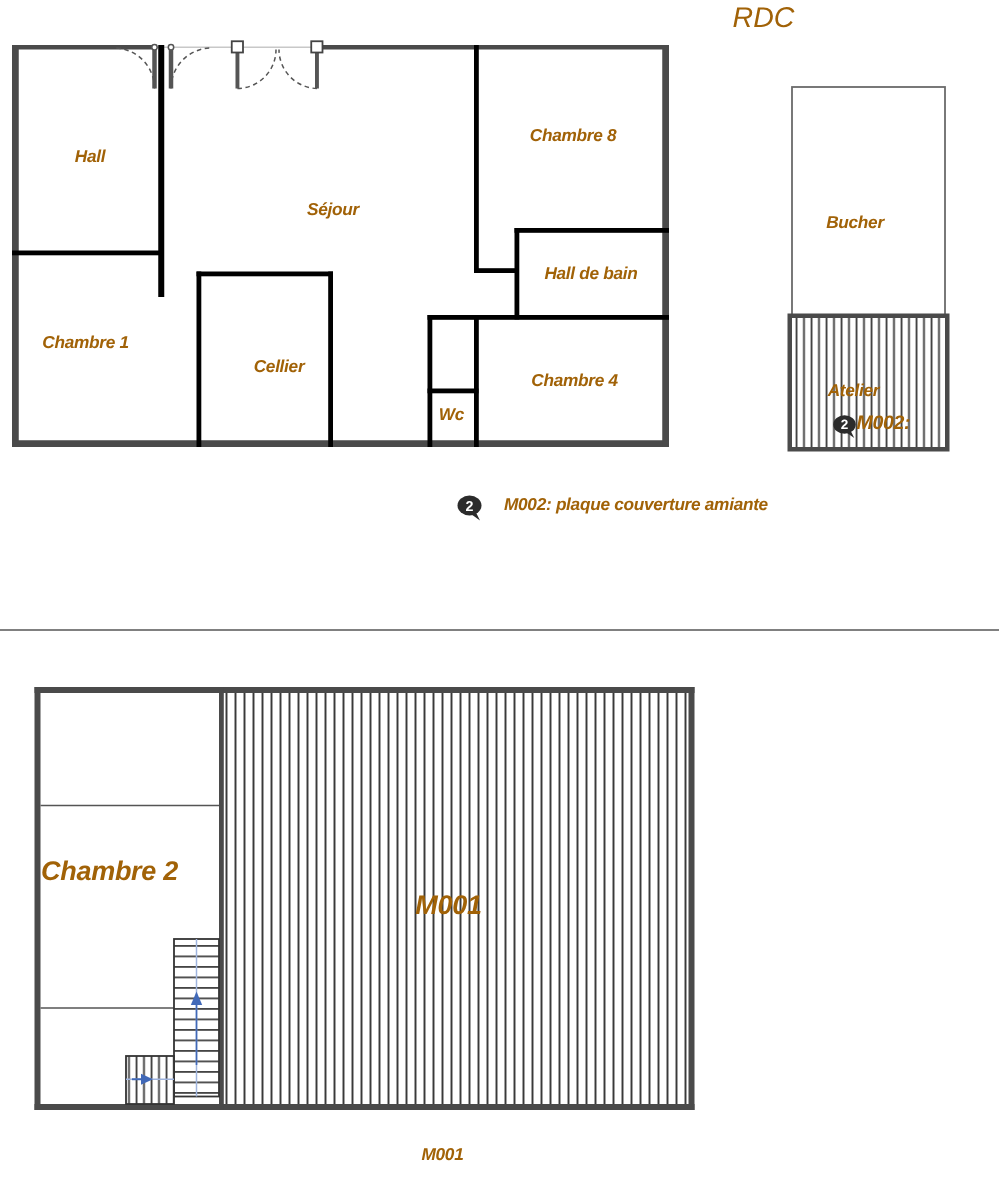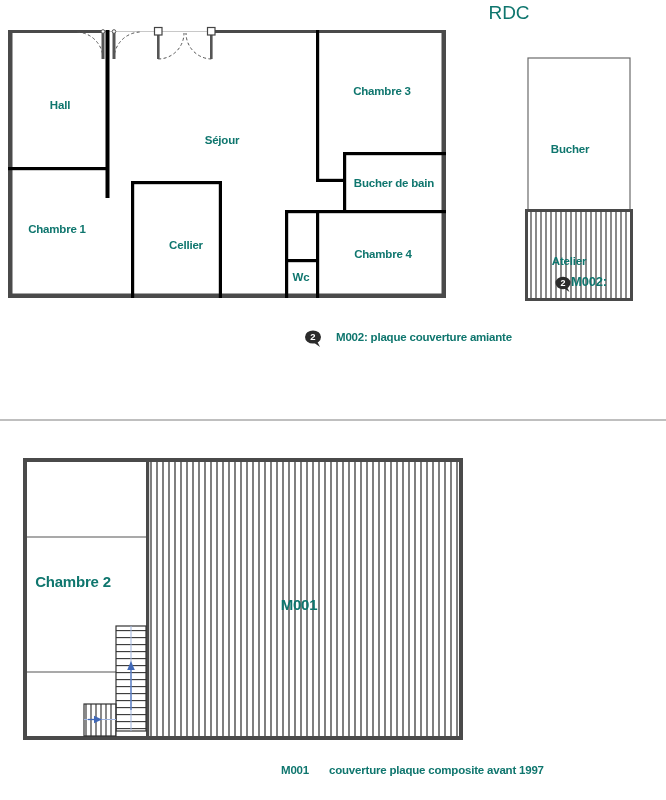--- a/index.html
+++ b/index.html
@@ -25,26 +25,27 @@
     position: absolute;
     left: 0; top: 0;
     width: 666px;
     height: 800px;
     display: block;
   }
   .lbl {
     position: absolute;
     font-family: "Liberation Sans", sans-serif;
     font-weight: bold;
-    color: #0f766e;
+    color: #a16207;
     white-space: nowrap;
     letter-spacing: -0.2px;
+    font-style: italic;
   }
   .lbl.room     { font-size: 11.5px; }
-  .lbl.roombig  { font-size: 15px; }
+  .lbl.roombig  { font-size: 18px; }
   .lbl.title    { font-size: 19px; font-weight: normal; letter-spacing: 0px; }
   .lbl.caption  { font-size: 11.5px; }
   .lbl.mcode    { font-size: 13px; }
   .center { transform: translate(-50%, -50%); }
 </style>
 </head>
 <body>
 
 <div id="plan-root">
 
@@ -191,37 +192,36 @@
   <div class="lbl title center" style="left:509px; top:13px;">RDC</div>
 
   <div class="lbl room center" style="left:60px; top:105px;">Hall</div>
 
   <div class="lbl room center" style="left:57px; top:229px;text-align:right;">Chambre 1</div>
 
   <div class="lbl room center" style="left:222px; top:140px;">Séjour</div>
 
   <div class="lbl room center" style="left:186px; top:245px;">Cellier</div>
 
-  <div class="lbl room center" style="left:382px; top:91px;">Chambre 3</div>
-
-  <div class="lbl room center" style="left:394px; top:183px;">Bucher de bain</div>
+  <div class="lbl room center" style="left:382px; top:91px;">Chambre 8</div>
+
+  <div class="lbl room center" style="left:394px; top:183px;">Hall de bain</div>
 
   <div class="lbl room center" style="left:301px; top:277px;">Wc</div>
 
   <div class="lbl room center" style="left:383px; top:254px;">Chambre 4</div>
 
   <div class="lbl room center" style="left:570px; top:149px;">Bucher</div>
 
   <div class="lbl room center" style="left:569px; top:245px;margin-top:16px;">Atelier</div>
 
   <div class="lbl mcode" style="left:571px; top:274px;">M002:</div>
 
   <div class="lbl caption" style="left:336px; top:331px;">M002: plaque couverture amiante</div>
 
   <div class="lbl roombig center" style="left:73px; top:581px;">Chambre 2</div>
 
   <div class="lbl roombig center" style="left:299px; top:604px;">M001</div>
 
   <div class="lbl caption" style="left:281px; top:764px;">M001</div>
 
-  <div class="lbl caption" style="left:329px; top:764px;">couverture plaque composite avant 1997</div>
 
 </div>
 
 </body></html>

